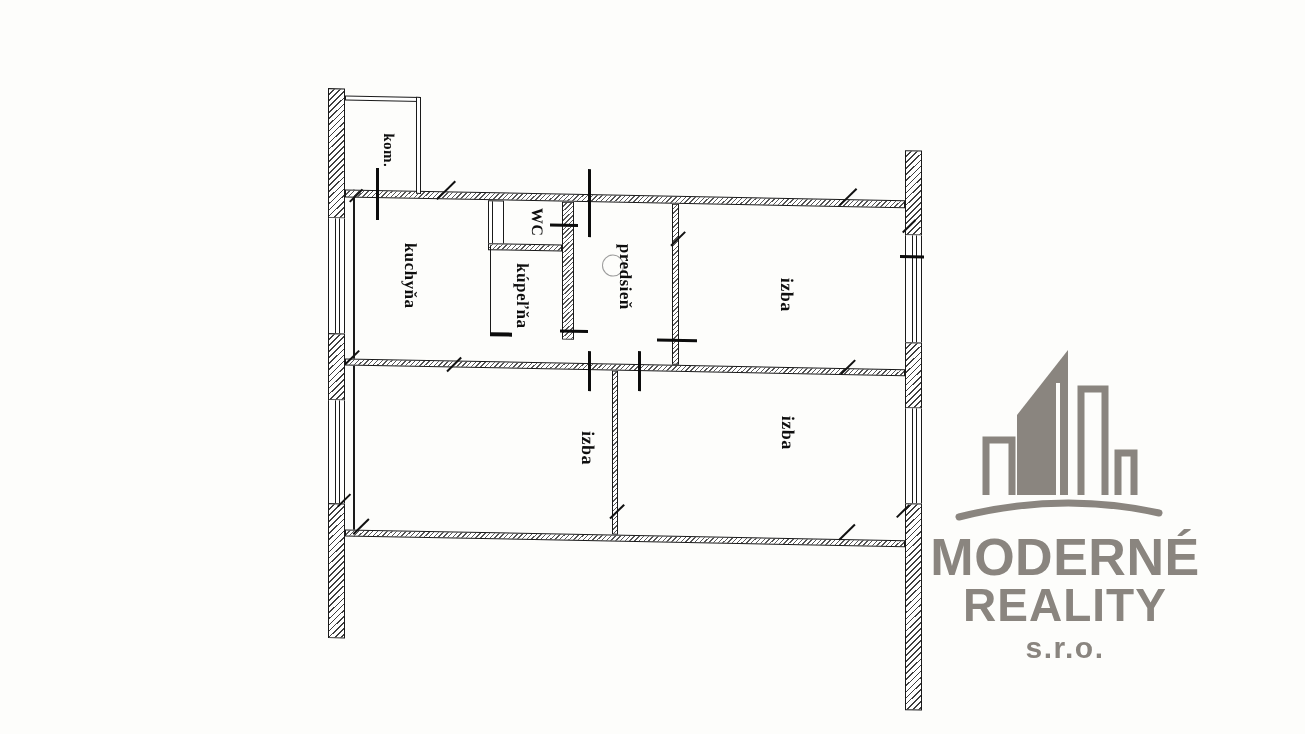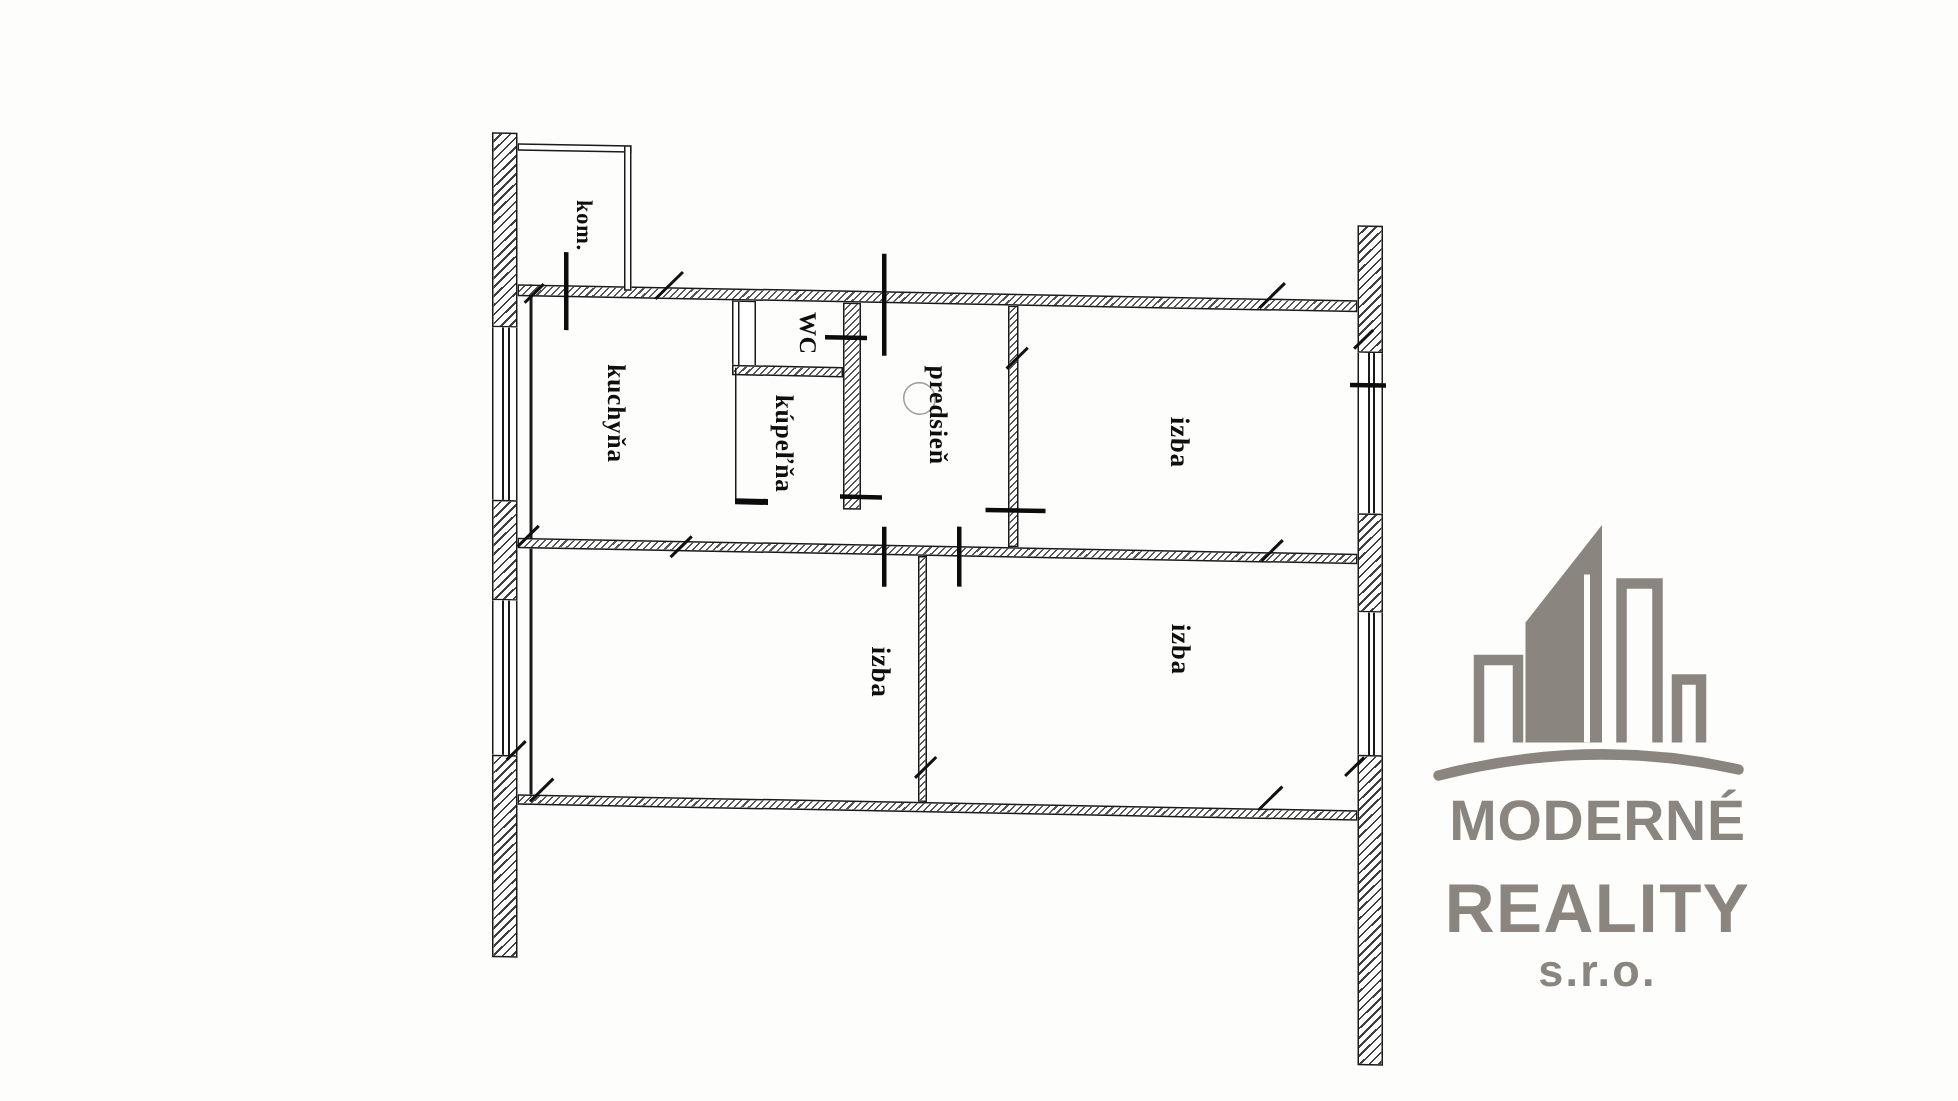--- a/index.html
+++ b/index.html
@@ -37,21 +37,21 @@
   .room{position:absolute;background:transparent;}
   .roomlabel{
     position:absolute;font-family:"Liberation Serif",serif;font-weight:bold;
     color:#0e0e0e;white-space:nowrap;letter-spacing:.5px;
     transform:translate(-50%,-50%) rotate(90deg);
   }
   .circle{position:absolute;border:1.2px solid #9c9c9c;border-radius:50%;background:transparent;}
   
   .wm{position:absolute;left:925px;top:340px;width:280px;color:#8a857f;text-align:center;}
   .wm-icon{position:absolute;left:30px;top:3px;}
-  .wm-line1{position:absolute;left:0;top:187px;width:280px;font-size:38px;font-weight:bold;letter-spacing:.5px;}
+  .wm-line1{position:absolute;left:0;top:187px;width:280px;font-size:52px;font-weight:bold;letter-spacing:.5px;}
   .wm-line2{position:absolute;left:0;top:238px;width:280px;font-size:46px;font-weight:bold;letter-spacing:1px;}
   .wm-line3{position:absolute;left:0;top:291px;width:280px;font-size:30px;font-weight:bold;letter-spacing:1.5px;}
 </style>
 </head>
 <body>
 
 <div class="plan">
 
   <div>
     <div class="pier" style="left:6px;top:6px;width:17px;height:130px"></div>

